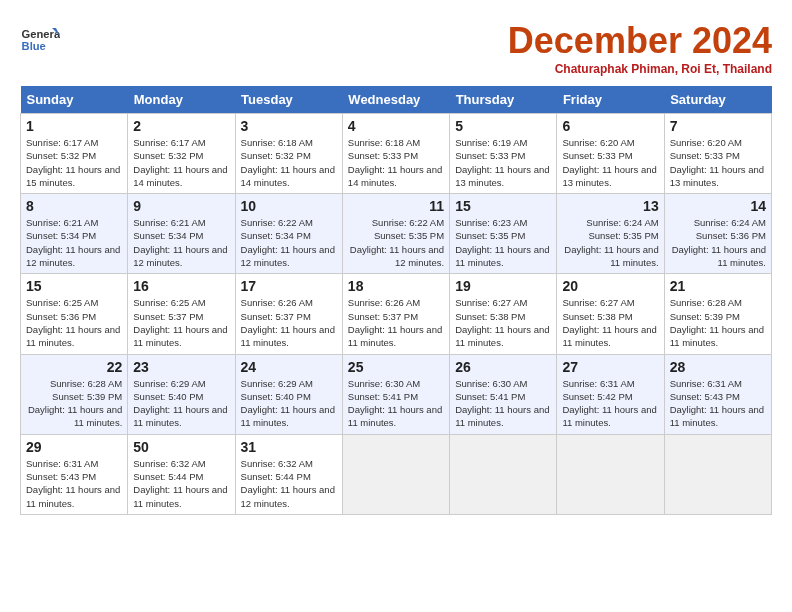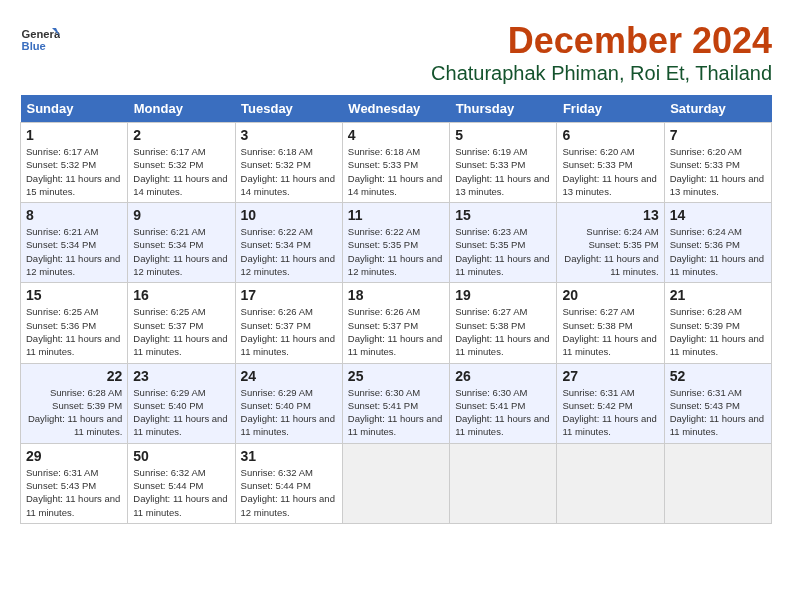--- a/index.html
+++ b/index.html
@@ -27,22 +27,23 @@
     }
     .title-area {
       text-align: right;
     }
     .month-title {
       font-size: 36px;
       font-weight: bold;
       color: #c2410c;
     }
     .subtitle {
-      font-size: 20px;
-      color: #14532d;
+      font-size: 12px;
+      color: #b91c1c;
+      font-weight: bold;
     }
     table {
       width: 100%;
       border-collapse: collapse;
       table-layout: fixed;
     }
     th {
       background-color: #3a6ebf;
       color: #fff;
       text-align: left;
@@ -150,33 +151,33 @@
           <div class="day-info">Sunrise: 6:21 AM<br>Sunset: 5:34 PM<br>Daylight: 11 hours and 12 minutes.</div>
         </td>
         <td style="background-color: rgb(238, 242, 255);">
           <span class="day-num">9</span>
           <div class="day-info">Sunrise: 6:21 AM<br>Sunset: 5:34 PM<br>Daylight: 11 hours and 12 minutes.</div>
         </td>
         <td style="background-color: rgb(238, 242, 255);">
           <span class="day-num">10</span>
           <div class="day-info">Sunrise: 6:22 AM<br>Sunset: 5:34 PM<br>Daylight: 11 hours and 12 minutes.</div>
         </td>
-        <td style="background-color: rgb(238, 242, 255);">
+        <td style="background-color: rgb(238, 242, 255); text-align: right;">
           <span class="day-num">11</span>
           <div class="day-info">Sunrise: 6:22 AM<br>Sunset: 5:35 PM<br>Daylight: 11 hours and 12 minutes.</div>
         </td>
         <td style="background-color: rgb(238, 242, 255);">
           <span class="day-num">15</span>
           <div class="day-info">Sunrise: 6:23 AM<br>Sunset: 5:35 PM<br>Daylight: 11 hours and 11 minutes.</div>
         </td>
         <td style="background-color: rgb(238, 242, 255); text-align: right;">
           <span class="day-num">13</span>
           <div class="day-info">Sunrise: 6:24 AM<br>Sunset: 5:35 PM<br>Daylight: 11 hours and 11 minutes.</div>
         </td>
-        <td style="background-color: rgb(238, 242, 255);">
+        <td style="background-color: rgb(238, 242, 255); text-align: right;">
           <span class="day-num">14</span>
           <div class="day-info">Sunrise: 6:24 AM<br>Sunset: 5:36 PM<br>Daylight: 11 hours and 11 minutes.</div>
         </td>
       </tr>
       <tr>
         <td style="background-color: rgb(255, 255, 255);">
           <span class="day-num">15</span>
           <div class="day-info">Sunrise: 6:25 AM<br>Sunset: 5:36 PM<br>Daylight: 11 hours and 11 minutes.</div>
         </td>
         <td style="background-color: rgb(255, 255, 255);">
@@ -223,21 +224,21 @@
         </td>
         <td style="background-color: rgb(238, 242, 255);">
           <span class="day-num">26</span>
           <div class="day-info">Sunrise: 6:30 AM<br>Sunset: 5:41 PM<br>Daylight: 11 hours and 11 minutes.</div>
         </td>
         <td style="background-color: rgb(238, 242, 255);">
           <span class="day-num">27</span>
           <div class="day-info">Sunrise: 6:31 AM<br>Sunset: 5:42 PM<br>Daylight: 11 hours and 11 minutes.</div>
         </td>
         <td style="background-color: rgb(238, 242, 255);">
-          <span class="day-num">52</span>
+          <span class="day-num">28</span>
           <div class="day-info">Sunrise: 6:31 AM<br>Sunset: 5:43 PM<br>Daylight: 11 hours and 11 minutes.</div>
         </td>
       </tr>
       <tr>
         <td style="background-color: rgb(255, 255, 255);">
           <span class="day-num">29</span>
           <div class="day-info">Sunrise: 6:31 AM<br>Sunset: 5:43 PM<br>Daylight: 11 hours and 11 minutes.</div>
         </td>
         <td style="background-color: rgb(255, 255, 255);">
           <span class="day-num">50</span>

